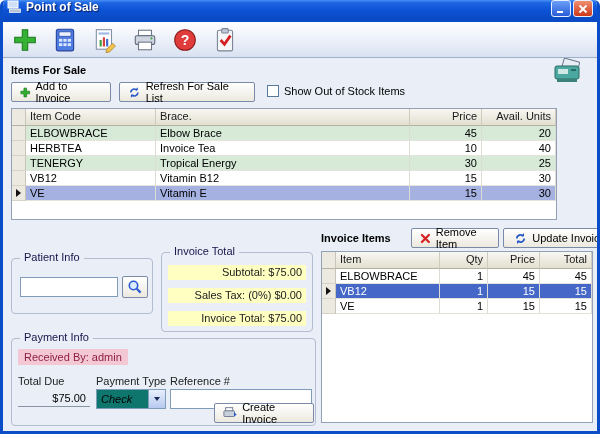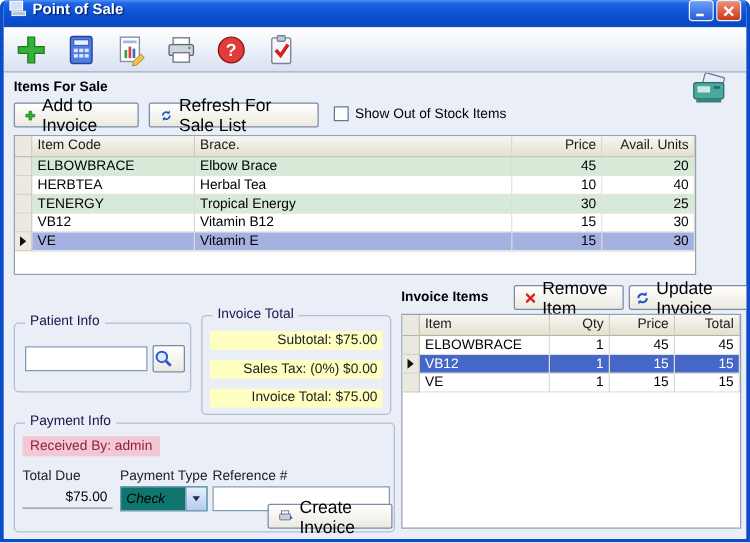--- a/index.html
+++ b/index.html
@@ -28,22 +28,22 @@
     background:linear-gradient(180deg,#ffffff,#d9e2f2);
   }
   .tool-btn{ width:32px; height:30px; display:flex; align-items:center; justify-content:center;
     background:transparent; border:none; }
 
   .content{ position:relative; height:372px; }
 
   .section-title{ position:absolute; font-weight:bold; color:#000; }
 
   .btn{
-    position:absolute; display:inline-flex; align-items:center; gap:5px;
-    height:20px; padding:0 8px; font-size:14px; color:#000;
+    position:absolute; display:inline-flex; align-items:center; justify-content:center; gap:5px;
+    height:20px; padding:0 8px; font-size:11px; color:#000;
     background:linear-gradient(180deg,#ffffff,#ece9de);
     border:1px solid #7b8aa8; border-radius:2px;
   }
 
   .checkbox-wrap{ position:absolute; display:flex; align-items:center; gap:5px; }
   .checkbox{ width:12px; height:12px; background:#fff; border:1px solid #5a7a9a; }
 
   .grid{ position:absolute; background:#fff; border:1px solid #94a0b4; overflow:hidden; }
   .grid-header{ display:flex; height:17px; }
   .gh-cell{
@@ -219,21 +219,21 @@
         <div class="grid-row">
           <div class="gutter"></div>
           <div class="g-cell r-green" style="width:130px;">ELBOWBRACE</div>
           <div class="g-cell r-green" style="width:254px;">Elbow Brace</div>
           <div class="g-cell r-green num" style="width:72px;">45</div>
           <div class="g-cell r-green num" style="flex:1;">20</div>
         </div>
         <div class="grid-row">
           <div class="gutter"></div>
           <div class="g-cell r-white" style="width:130px;">HERBTEA</div>
-          <div class="g-cell r-white" style="width:254px;">Herbal Tea</div>
+          <div class="g-cell r-white" style="width:254px;">Invoice Tea</div>
           <div class="g-cell r-white num" style="width:72px;">10</div>
           <div class="g-cell r-white num" style="flex:1;">40</div>
         </div>
         <div class="grid-row">
           <div class="gutter"></div>
           <div class="g-cell r-green" style="width:130px;">TENERGY</div>
           <div class="g-cell r-green" style="width:254px;">Tropical Energy</div>
           <div class="g-cell r-green num" style="width:72px;">30</div>
           <div class="g-cell r-green num" style="flex:1;">25</div>
         </div>

